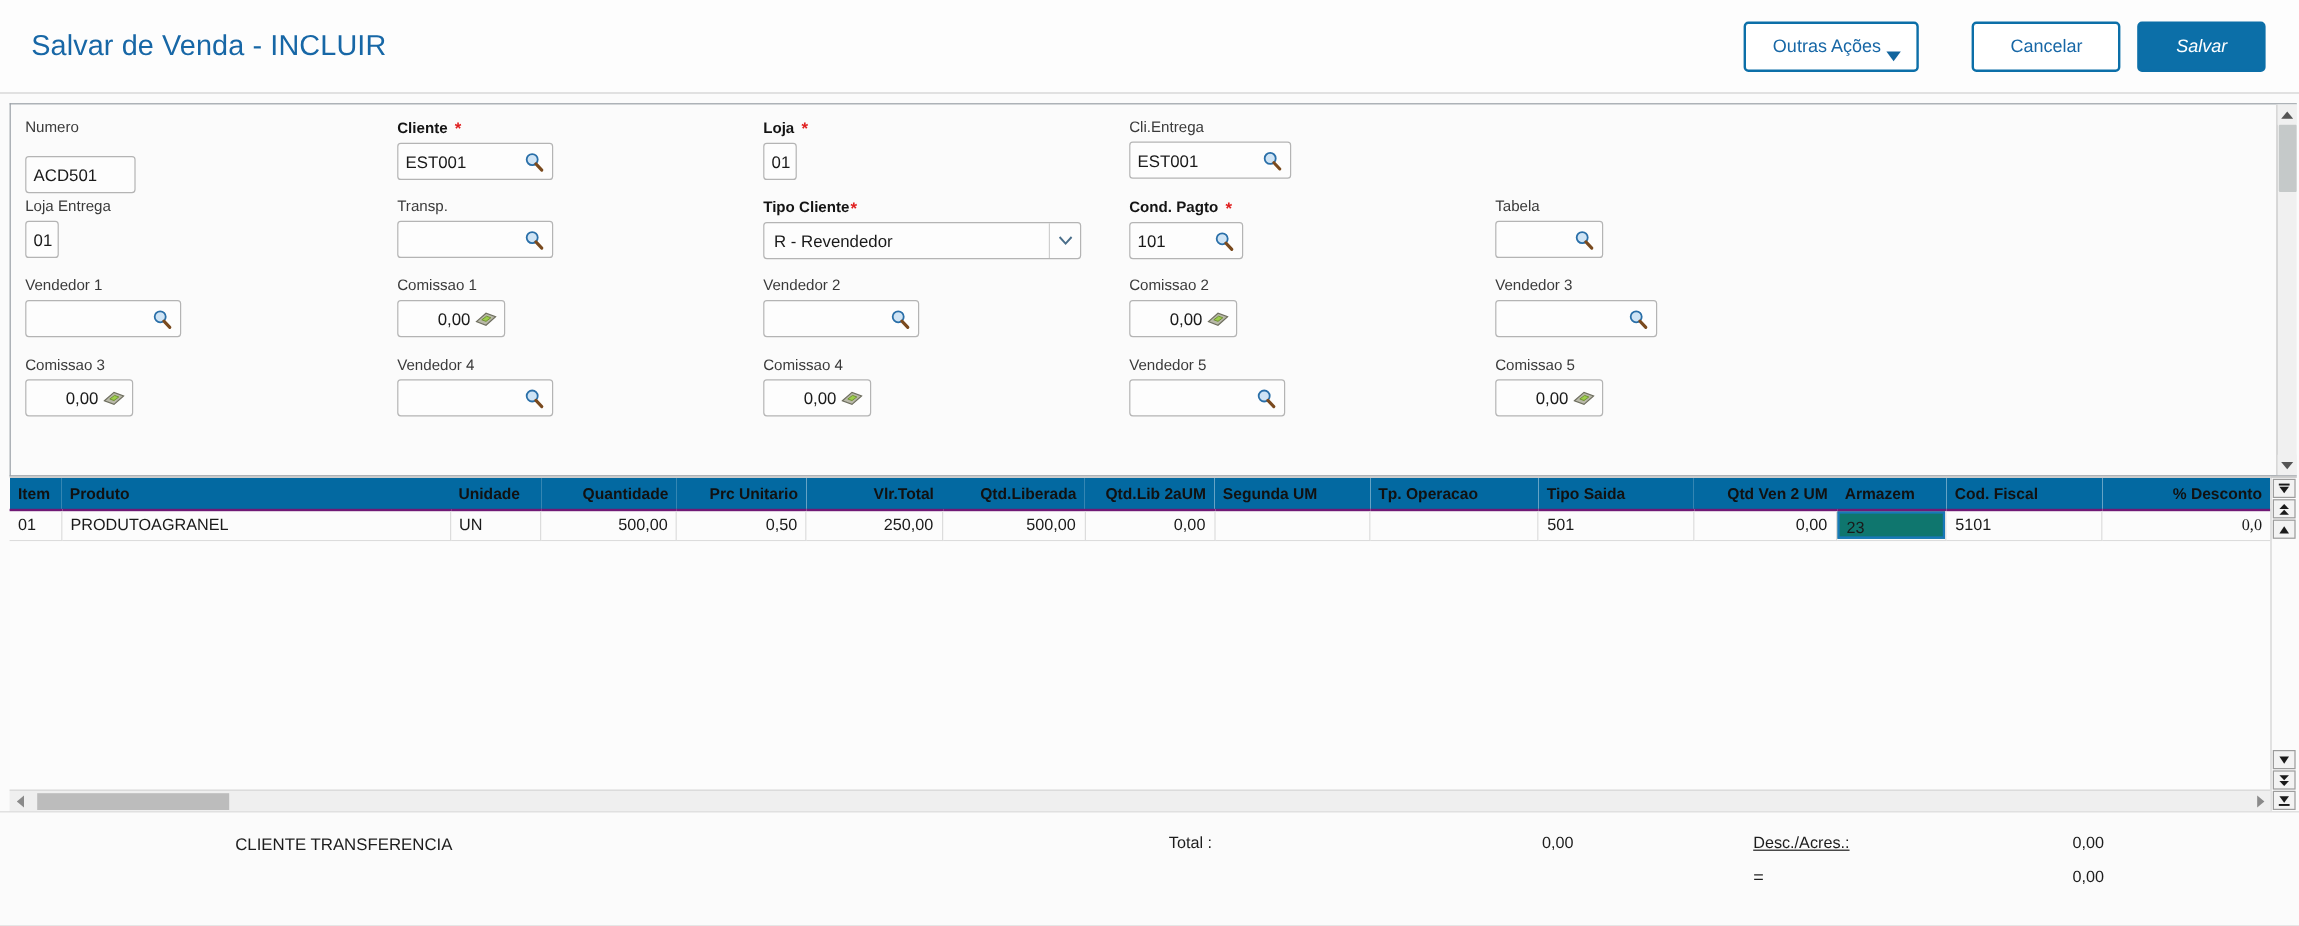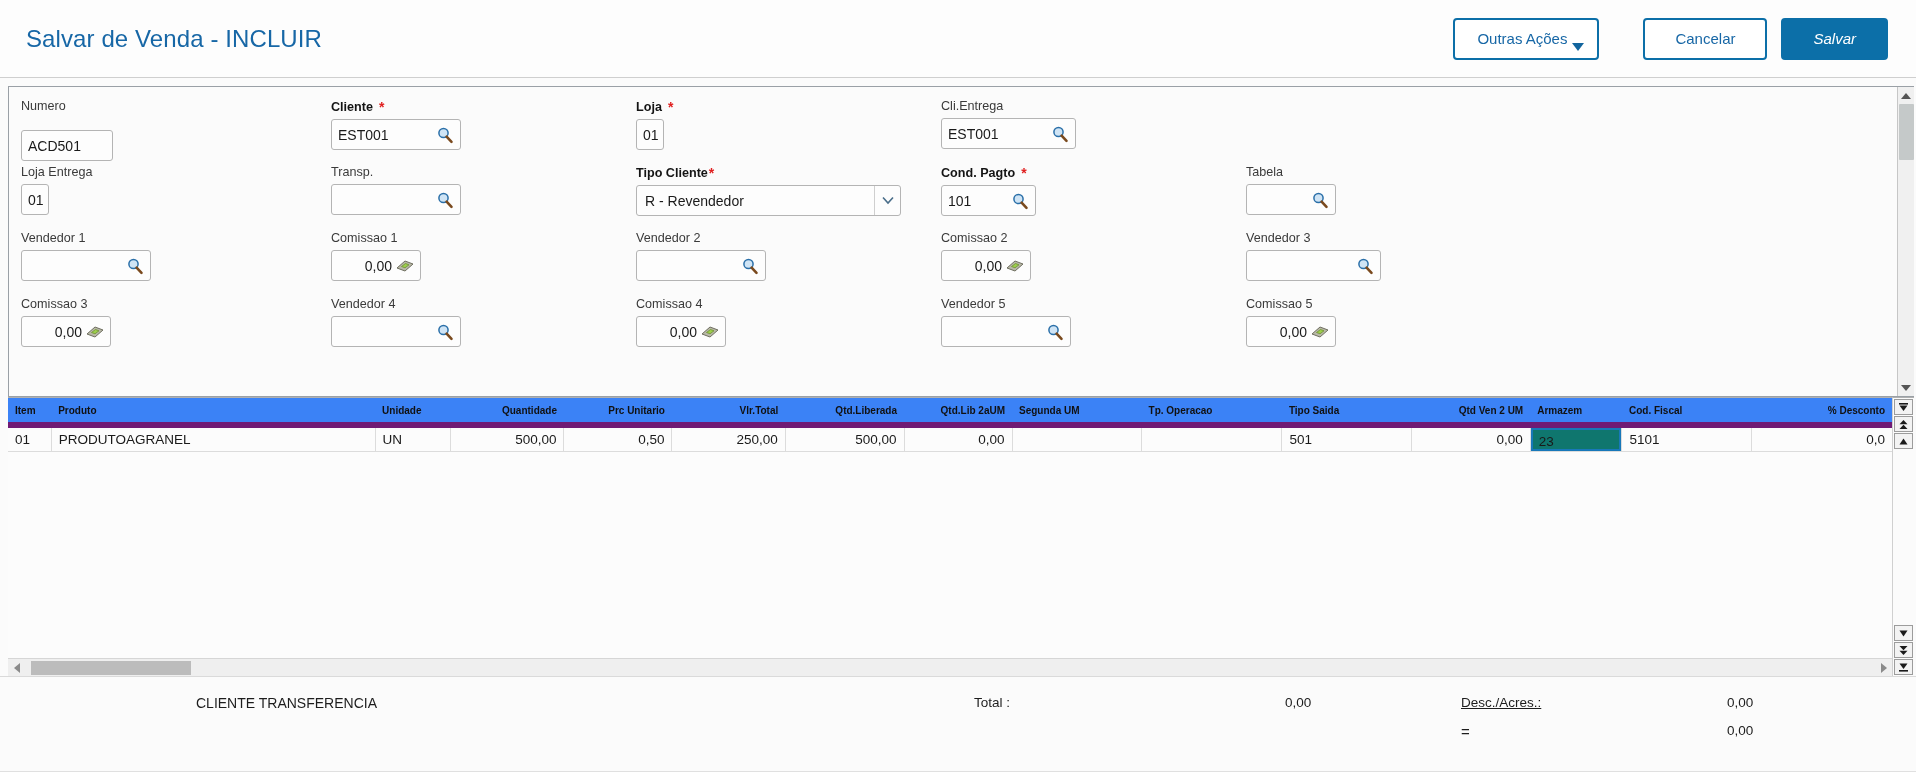--- a/index.html
+++ b/index.html
@@ -234,45 +234,45 @@
     border-top: 1px solid #b0b0b0;
     background: #fcfcfc;
   }
   table.grid {
     border-collapse: collapse;
     width: 100%;
     table-layout: fixed;
     font-size: 13px;
   }
   table.grid thead th {
-    background: #3b82f6;
+    background: #0369a1;
     color: #111111;
-    font-size: 10px;
+    font-size: 13px;
     font-weight: bold;
     height: 27px;
     padding: 0 7px;
     text-align: left;
-    border-bottom: 6px solid #701a75;
+    border-bottom: 2px solid #701a75;
     white-space: nowrap;
     overflow: hidden;
   }
   table.grid thead th.num { text-align: right; }
   table.grid tbody td {
     height: 25px;
     padding: 0 7px;
     font-size: 13.5px;
     color: #1a1a1a;
     border-right: 1px solid #dcdcdc;
     border-bottom: 1px solid #dcdcdc;
     background: #fcfcfc;
     white-space: nowrap;
     overflow: hidden;
   }
   table.grid tbody td.num { text-align: right; }
-  table.grid tbody td.noborder { border-right: none; }
+  table.grid tbody td.noborder { border-right: none; font-family: Liberation Serif, serif; }
   td.sel-cell {
     padding: 0 !important;
   }
   .sel-inner {
     display: block;
     height: 23px;
     margin: 0;
     line-height: 23px;
     padding: 0 6px;
     border: 2px solid #1878b9;

